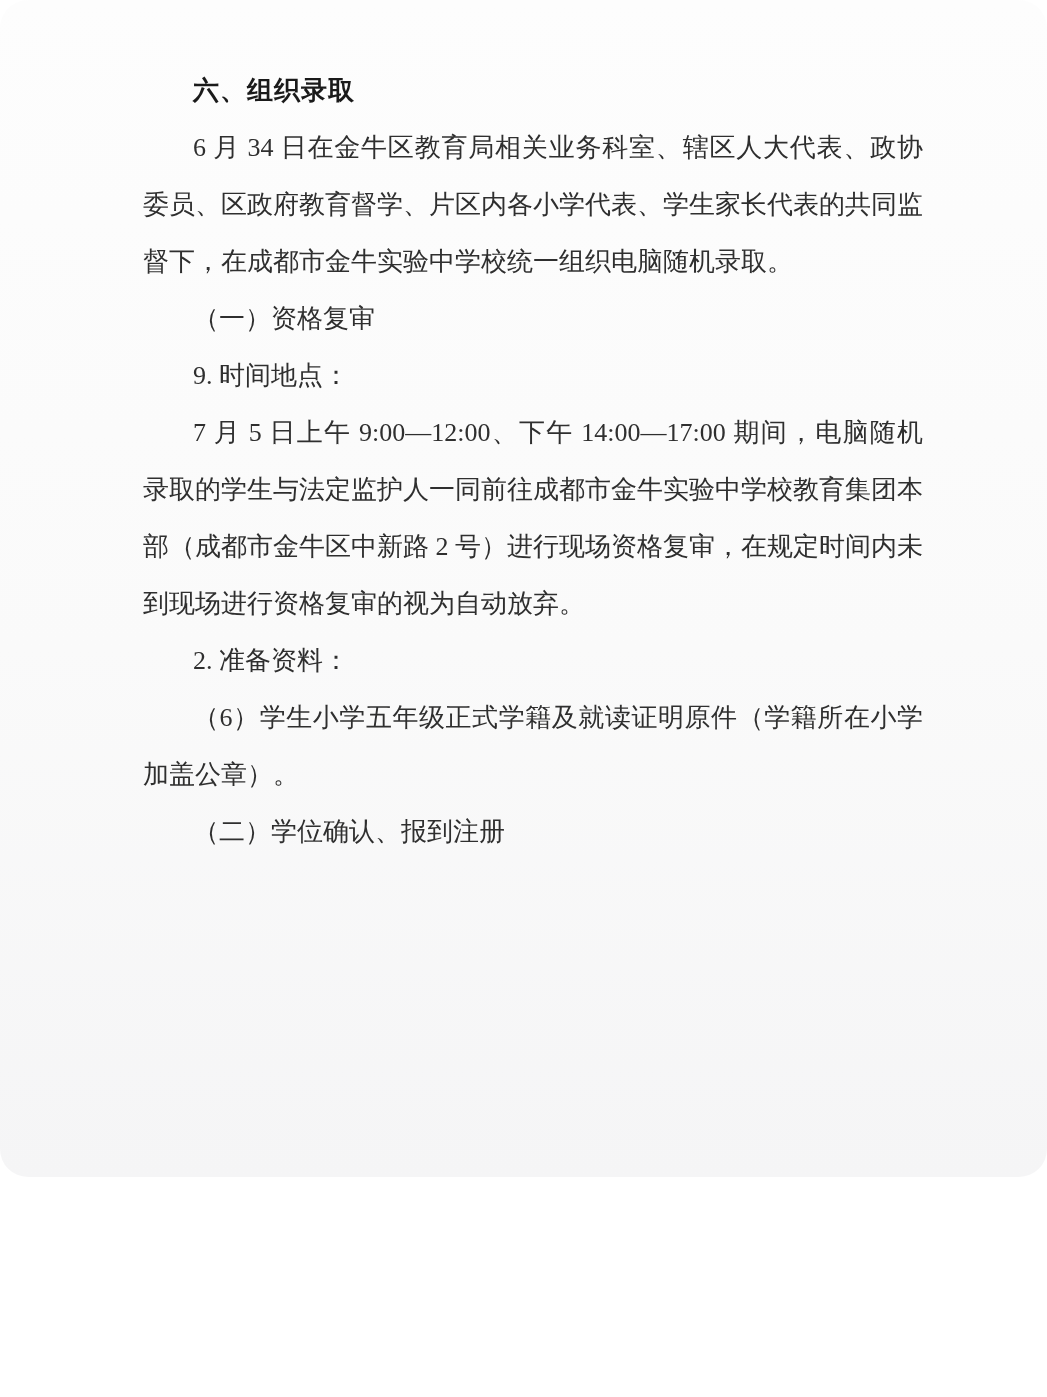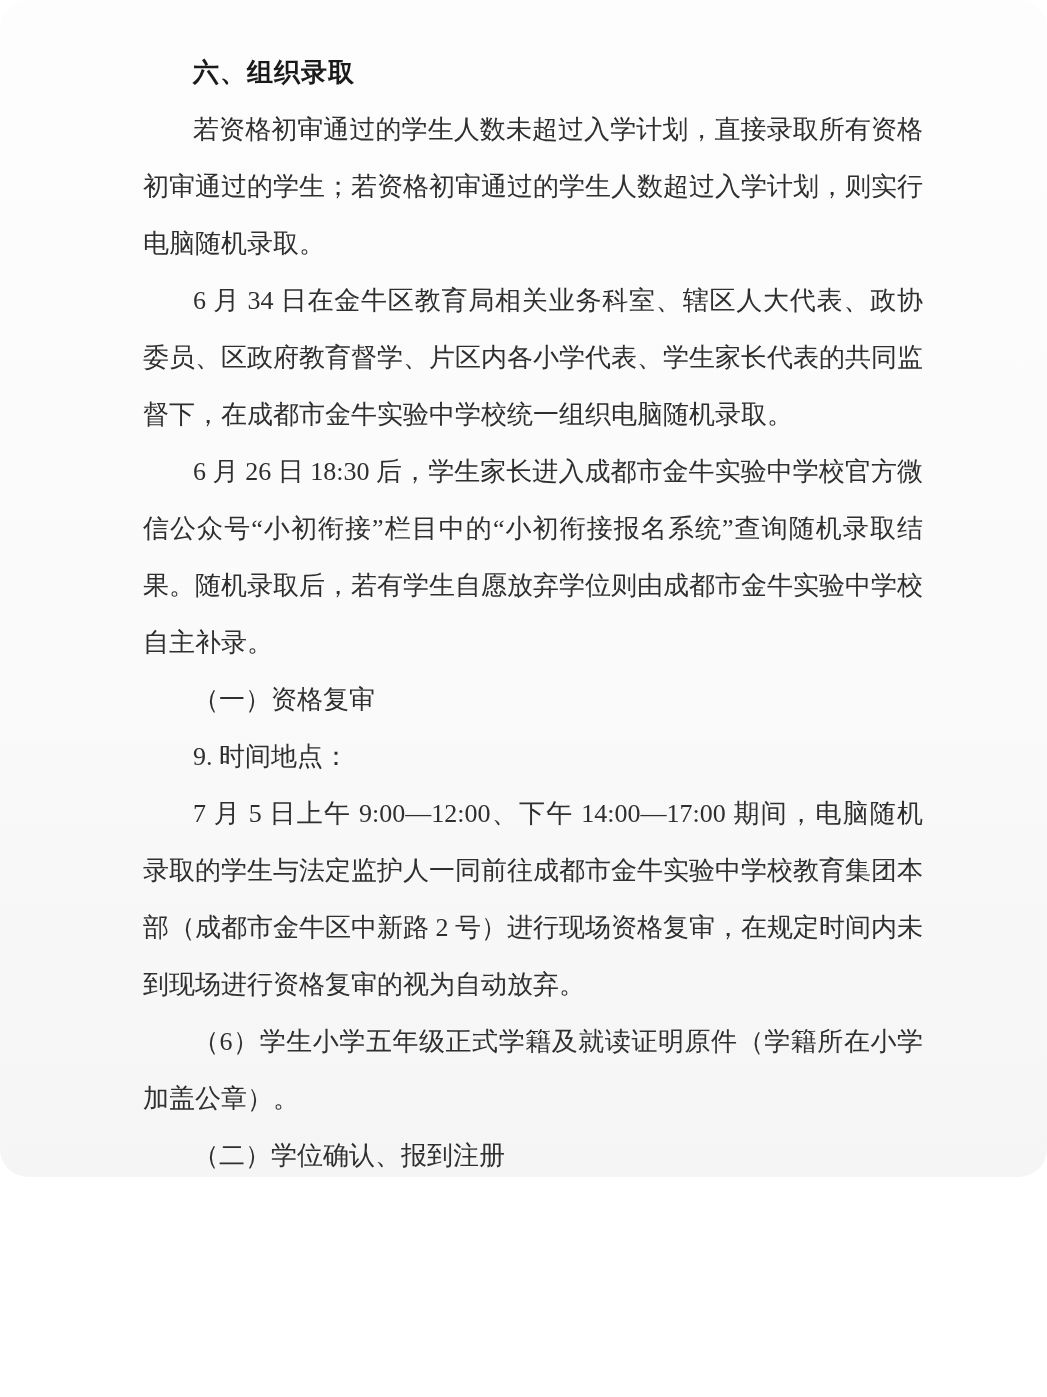--- a/index.html
+++ b/index.html
@@ -10,21 +10,21 @@
     width: 1047px;
     height: 1397px;
     overflow: hidden;
     font-family: "Liberation Serif", "DejaVu Serif", serif;
   }
   .page {
     box-sizing: border-box;
     width: 1047px;
     height: 1177px;
     background: linear-gradient(180deg, #fdfdfd 0%, #fafafa 55%, #f5f5f6 100%);
-    padding: 44px 124px 0 143px;
+    padding: 62px 124px 0 143px;
     overflow: hidden;
     border-radius: 28px;
   }
   .doc {
     font-size: 26px;
     line-height: 57px;
     color: #2f2f2f;
     text-align: justify;
     text-justify: inter-character;
   }
@@ -42,22 +42,21 @@
   .subheading, .paragraph, .list-item {
     font-weight: normal;
   }
 </style>
 </head>
 <body>
 
 <div class="page">
   <div class="doc">
     <p class="heading">六、组织录取</p>
-    <p class="paragraph">若资格初审通过的学生人数未超过入学计划，直接录取所有资格初审通过的学生；若资格初审通过的学生人数超过入学计划，则实行电脑随机录取。</p>
     <p class="paragraph">6 月 34 日在金牛区教育局相关业务科室、辖区人大代表、政协委员、区政府教育督学、片区内各小学代表、学生家长代表的共同监督下，在成都市金牛实验中学校统一组织电脑随机录取。</p>
-    <p class="paragraph">6 月 26 日 18:30 后，学生家长进入成都市金牛实验中学校官方微信公众号“小初衔接”栏目中的“小初衔接报名系统”查询随机录取结果。随机录取后，若有学生自愿放弃学位则由成都市金牛实验中学校自主补录。</p>
     <p class="subheading">（一）资格复审</p>
     <p class="subheading">9. 时间地点：</p>
     <p class="paragraph">7 月 5 日上午 9:00—12:00、下午 14:00—17:00 期间，电脑随机录取的学生与法定监护人一同前往成都市金牛实验中学校教育集团本部（成都市金牛区中新路 2 号）进行现场资格复审，在规定时间内未到现场进行资格复审的视为自动放弃。</p>
+    <p class="subheading">2. 准备资料：</p>
     <p class="list-item">（6）学生小学五年级正式学籍及就读证明原件（学籍所在小学加盖公章）。</p>
     <p class="subheading">（二）学位确认、报到注册</p>
   </div>
 </div>
 
 </body></html>

